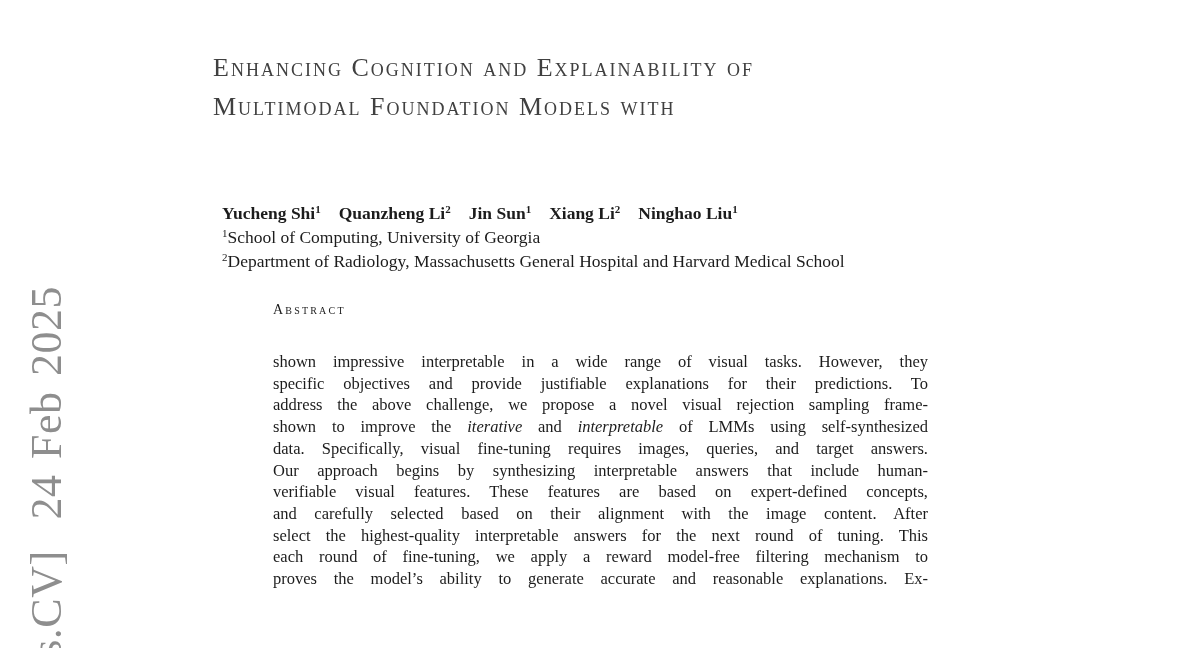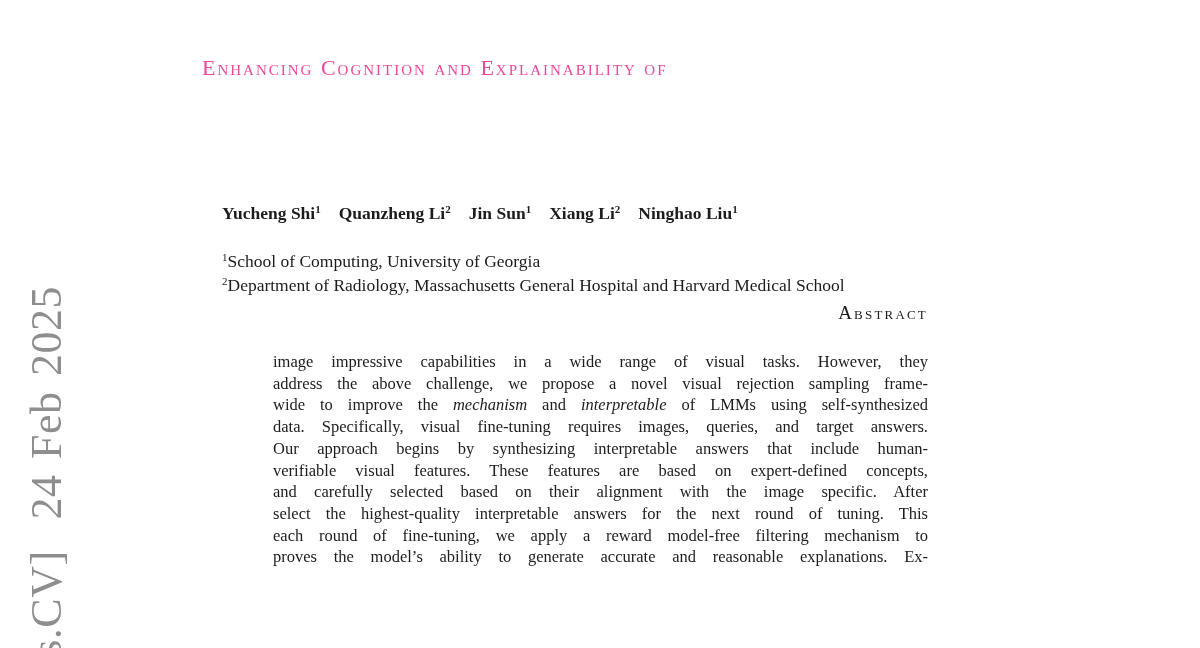--- a/index.html
+++ b/index.html
@@ -30,27 +30,27 @@
     line-height: 1;
     letter-spacing: 0.5px;
     word-spacing: 4px;
     color: #8e8e8e;
     white-space: pre;
   }
 
   
   #title {
     position: absolute;
-    left: 202px;
+    left: 213px;
     top: 48px;
-    font-size: 22px;
+    font-size: 26px;
     line-height: 39px;
     font-variant: small-caps;
     letter-spacing: 2px;
-    color: #ec4899;
+    color: #404040;
     white-space: nowrap;
   }
 
   
   #authors {
     position: absolute;
     left: 222px;
     top: 202px;
     font-size: 17.5px;
     line-height: 22px;
@@ -68,31 +68,30 @@
   #affiliations .sup { font-weight: normal; }
 
   
   #affiliations {
     position: absolute;
     left: 222px;
     top: 226px;
     font-size: 17.5px;
     line-height: 22.2px;
     white-space: nowrap;
-    margin-top: 24px;
   }
 
   
   #abstract-heading {
     position: absolute;
     left: 273px;
     top: 302px;
     width: 655px;
-    text-align: right;
-    font-size: 19px;
+    text-align: left;
+    font-size: 14px;
     font-variant: small-caps;
     letter-spacing: 2.2px;
     color: #1b1b1b;
   }
   #abstract-body {
     position: absolute;
     left: 273px;
     top: 351px;
     width: 655px;
     font-size: 16.5px;
@@ -107,37 +106,39 @@
 </style>
 </head>
 <body>
 
 <div id="page">
 
   <div id="watermark">[cs.CV]  24 Feb 2025</div>
 
   <div id="title">
     <div>Enhancing Cognition and Explainability of</div>
+    <div>Multimodal Foundation Models with</div>
   </div>
 
   <div id="authors"><span class="author"><span>Yucheng Shi</span><span class="sup">1</span></span><span class="author"><span>Quanzheng Li</span><span class="sup">2</span></span><span class="author"><span>Jin Sun</span><span class="sup">1</span></span><span class="author"><span>Xiang Li</span><span class="sup">2</span></span><span class="author"><span>Ninghao Liu</span><span class="sup">1</span></span></div>
 
   <div id="affiliations">
       <div><span class="sup">1</span><span>School of Computing, University of Georgia</span></div>
       <div><span class="sup">2</span><span>Department of Radiology, Massachusetts General Hospital and Harvard Medical School</span></div>
     </div>
 
   <div id="abstract-heading">Abstract</div>
 
   <div id="abstract-body">
-      <div class="abs-line"><span>image impressive capabilities in a wide range of visual tasks. However, they</span></div>
+      <div class="abs-line"><span>shown impressive interpretable in a wide range of visual tasks. However, they</span></div>
+      <div class="abs-line"><span>specific objectives and provide justifiable explanations for their predictions. To</span></div>
       <div class="abs-line"><span>address the above challenge, we propose a novel visual rejection sampling frame-</span></div>
-      <div class="abs-line"><span>wide to improve the </span><i>mechanism</i><span> and </span><i>interpretable</i><span> of LMMs using self-synthesized</span></div>
+      <div class="abs-line"><span>shown to improve the </span><i>iterative</i><span> and </span><i>interpretable</i><span> of LMMs using self-synthesized</span></div>
       <div class="abs-line"><span>data. Specifically, visual fine-tuning requires images, queries, and target answers.</span></div>
       <div class="abs-line"><span>Our approach begins by synthesizing interpretable answers that include human-</span></div>
       <div class="abs-line"><span>verifiable visual features. These features are based on expert-defined concepts,</span></div>
-      <div class="abs-line"><span>and carefully selected based on their alignment with the image specific. After</span></div>
+      <div class="abs-line"><span>and carefully selected based on their alignment with the image content. After</span></div>
       <div class="abs-line"><span>select the highest-quality interpretable answers for the next round of tuning. This</span></div>
       <div class="abs-line"><span>each round of fine-tuning, we apply a reward model-free filtering mechanism to</span></div>
       <div class="abs-line"><span>proves the model’s ability to generate accurate and reasonable explanations. Ex-</span></div>
     </div>
 
 </div>
 
 </body></html>

